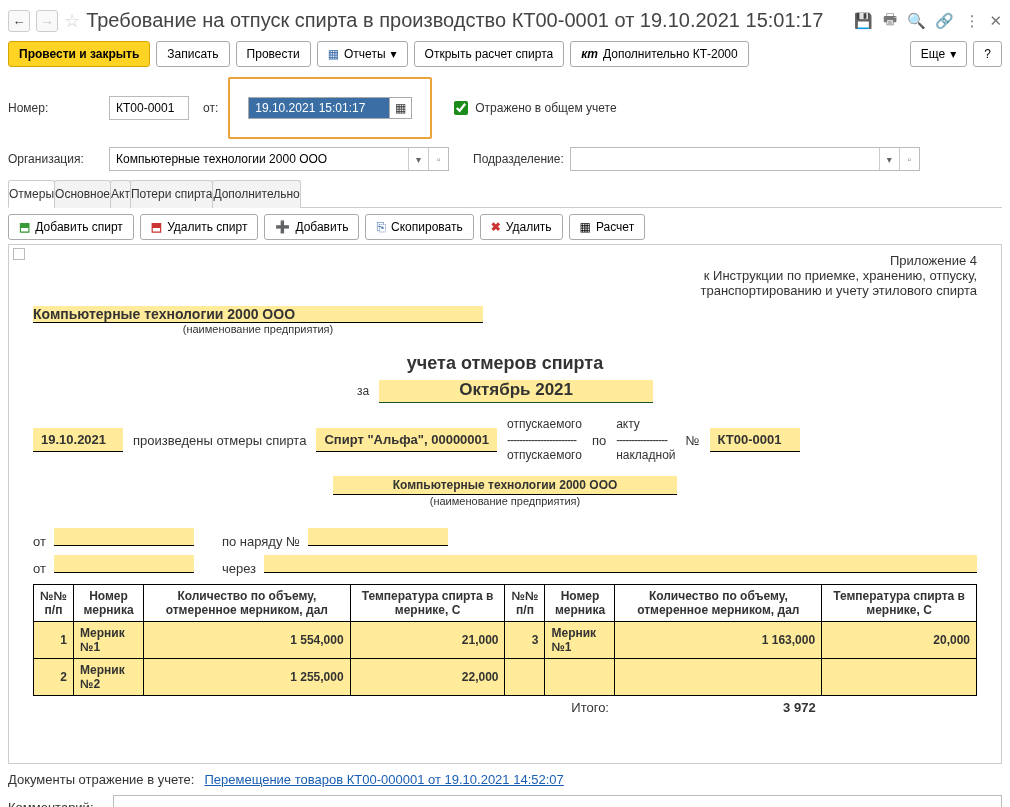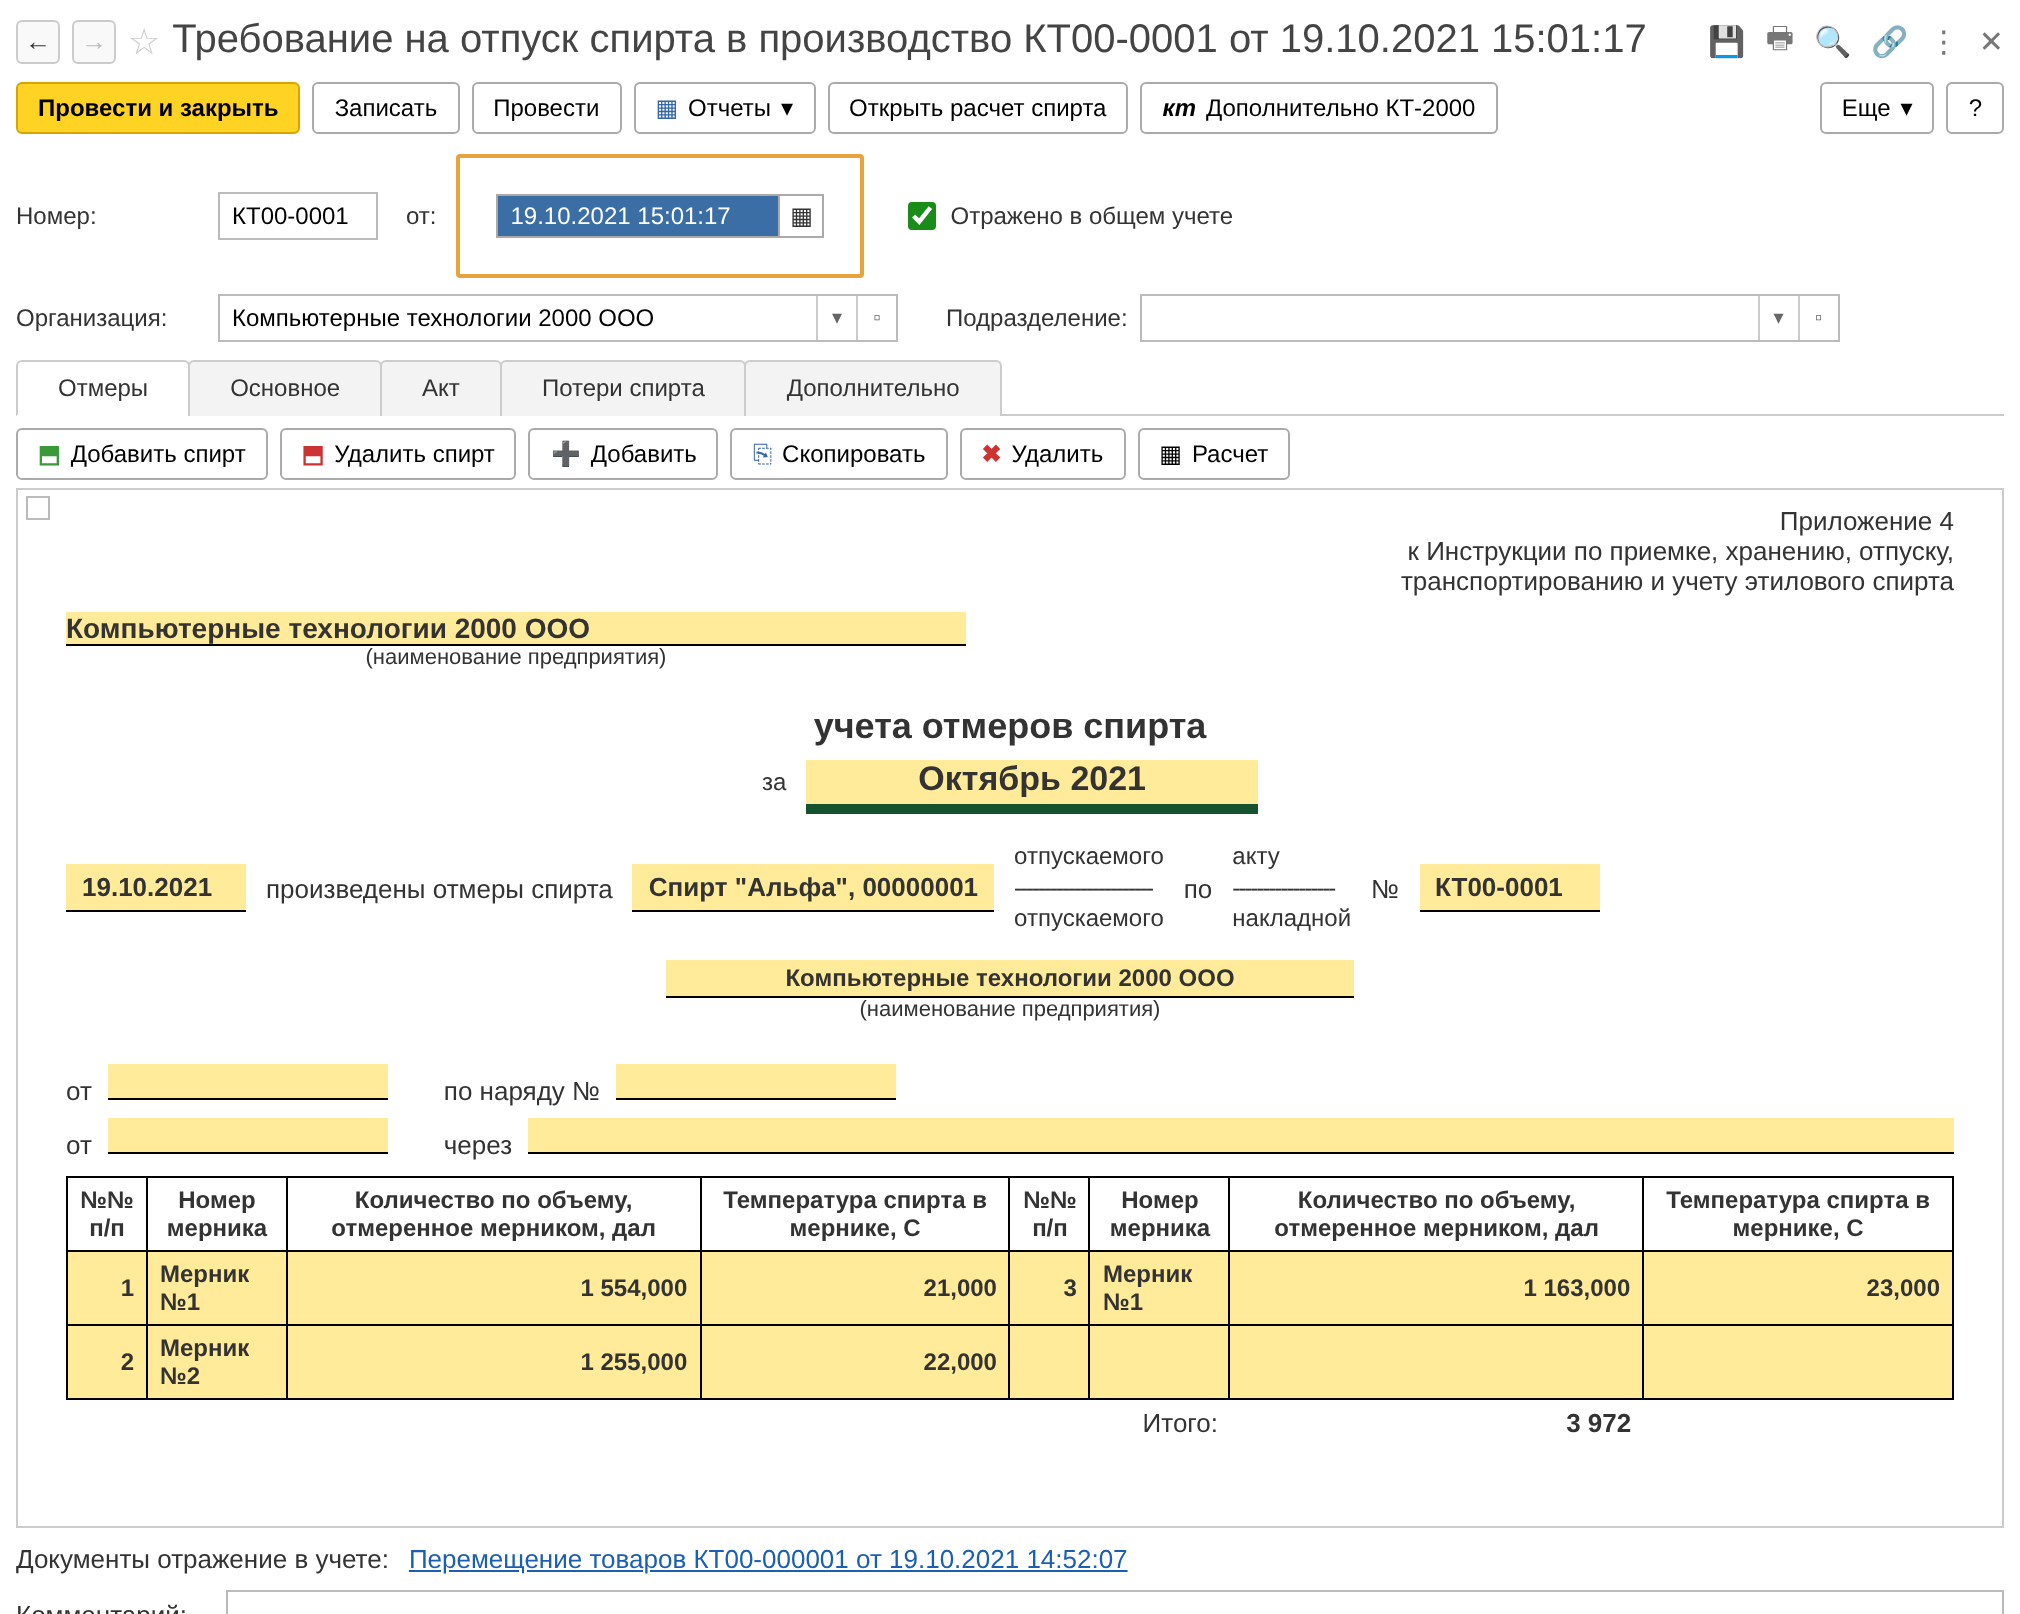--- a/index.html
+++ b/index.html
@@ -21,39 +21,39 @@
   .inp.num { width:80px; }
   .date-field-wrap { border:2px solid #e8a33d; padding:18px; display:inline-flex; border-radius:2px;}
   .date-field { display:flex; border:1px solid #aaa; height:22px; }
   .date-input { border:none; background:#3a6ea5; color:#fff; padding:0 6px; width:140px; font-size:12px; }
   .date-cal { width:22px; display:flex; align-items:center; justify-content:center; border-left:1px solid #aaa; background:#fff; cursor:pointer;}
   .chk { width:14px; height:14px; accent-color:#1a8c1a; }
   .combo { display:flex; border:1px solid #bbb; height:24px; }
   .combo input { border:none; flex:1; padding:0 6px; font-size:12px; }
   .combo .cbtn { width:20px; border-left:1px solid #ccc; display:flex; align-items:center; justify-content:center; color:#666; cursor:pointer; font-size:10px;}
   .tabs { display:flex; border-bottom:1px solid #ccc; margin-bottom:6px;}
-  .tab { padding:6px 20px; border:1px solid #ccc; border-bottom:none; margin-right:-1px; background:#f3f3f3; cursor:pointer; border-radius:3px 3px 0 0; position:relative; top:1px;}
+  .tab { padding:6px 0; border:1px solid #ccc; border-bottom:none; margin-right:-1px; background:#f3f3f3; cursor:pointer; border-radius:3px 3px 0 0; position:relative; top:1px;}
   .tab.active { background:#fff; border-bottom:1px solid #fff;}
   .toolbar2 { display:flex; gap:6px; margin-bottom:4px;}
   .icon-green { color:#3a9a3a; font-weight:bold;}
   .icon-red { color:#c33; font-weight:bold;}
   .icon-blue { color:#36a; }
   .doc-area { border:1px solid #ccc; height:520px; overflow:auto; position:relative; padding:8px 24px;}
   .doc-area::-webkit-scrollbar { width:10px;}
   .doc-handle { position:absolute; left:4px; top:3px; width:12px; height:12px; border:1px solid #bbb;}
   .yellow { background:#ffeb99; }
   .doc-right { text-align:right; font-size:13px; margin-bottom:8px;}
   .doc-org { font-size:14px;}
   .org-name{ font-weight:bold; border-bottom:1px solid #000; display:inline-block; min-width:450px;}
   .org-sub { font-size:11px; text-align:center; width:450px;}
   .doc-title { text-align:center; margin:18px 0 6px; }
   .doc-title h2 { margin:0; font-size:20px; font-weight:bold;}
   .doc-title h3 { margin:0; font-size:18px; font-weight:bold;}
   .period-row { display:flex; justify-content:center; align-items:baseline; gap:10px; margin-bottom:14px;}
-  .period-val { font-size:17px; font-weight:bold; border-bottom:5px solid #14532d; padding:0 56px 2px;}
+  .period-val { font-size:17px; font-weight:bold; border-bottom:1px solid #14532d; padding:0 80px 2px;}
   .info-row { display:flex; align-items:center; gap:10px; margin-bottom:12px; font-size:13px;}
   .yfield { border-bottom:1px solid #000; padding:4px 8px; font-weight:bold; font-size:13px;}
   .small-stack { font-size:12px; line-height:1.3;}
   .dashline { letter-spacing:-1px;}
   .org2-wrap { text-align:center; margin-bottom:10px;}
   .org2-name { font-weight:bold; border-bottom:1px solid #000; display:inline-block; padding:2px 60px;}
   .org2-sub { font-size:11px;}
   .line-row { display:flex; align-items:baseline; gap:8px; margin-bottom:6px; font-size:13px;}
   .uline { border-bottom:1px solid #000; display:inline-block;}
   .tbl { width:100%; border-collapse:collapse; margin-top:8px; font-size:12px;}
@@ -235,21 +235,21 @@
     </thead>
     <tbody>
       <tr>
         <td class="num yellow">1</td>
         <td class="left yellow">Мерник №1</td>
         <td class="num yellow">1 554,000</td>
         <td class="num yellow">21,000</td>
         <td class="num yellow">3</td>
         <td class="left yellow">Мерник №1</td>
         <td class="num yellow">1 163,000</td>
-        <td class="num yellow">23,000</td>
+        <td class="num yellow">20,000</td>
       </tr>
       <tr>
         <td class="num yellow">2</td>
         <td class="left yellow">Мерник №2</td>
         <td class="num yellow">1 255,000</td>
         <td class="num yellow">22,000</td>
         <td class="yellow"></td>
         <td class="yellow"></td>
         <td class="yellow"></td>
         <td class="yellow"></td>

